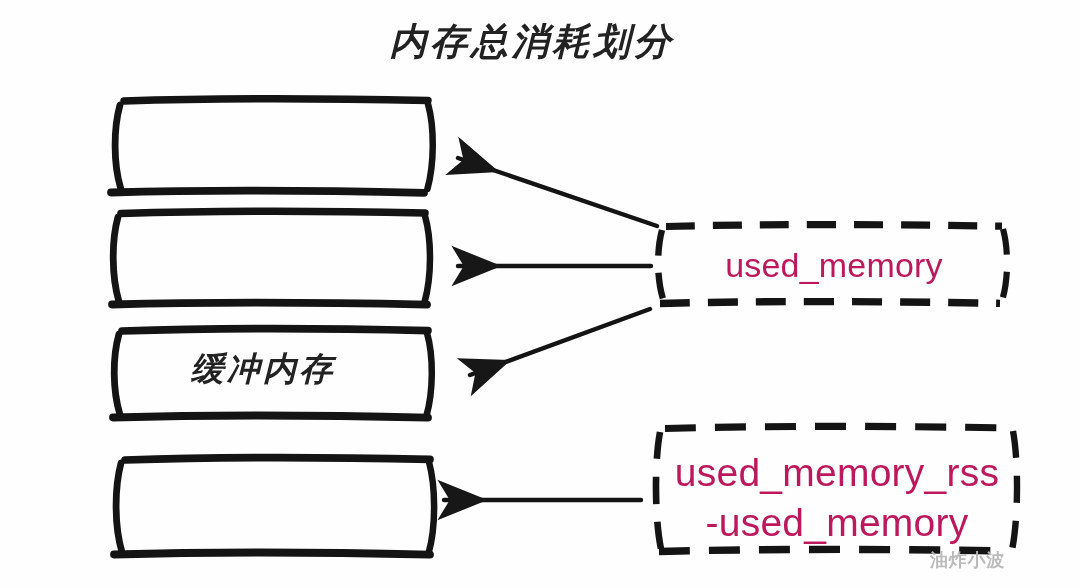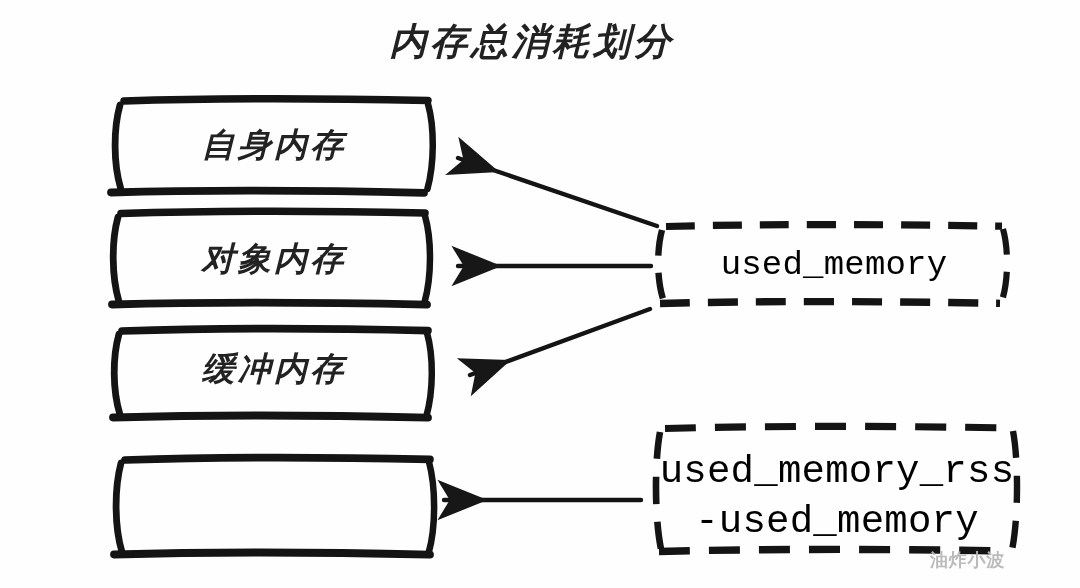--- a/index.html
+++ b/index.html
@@ -49,27 +49,27 @@
     top: 22px;
     width: 1080px;
     font-size: 37px;
     transform: translateX(-8px);
   }
   .box-label {
     font-size: 33px;
   }
   #label-box-0 { left: 124px; top: 127px; width: 300px; }
   #label-box-1 { left: 124px; top: 241px; width: 300px; }
-  #label-box-2 { left: 124px; top: 351px; width: 300px; }
+  #label-box-2 { left: 113px; top: 351px; width: 300px; }
   #label-box-3 { left: 124px; top: 484px; width: 300px; }
 
   .metric {
-    font-family: Liberation Mono, monospace;
+    font-family: Liberation Sans, sans-serif;
     font-size: 34px;
-    color: #000000;
+    color: #be185d;
     letter-spacing: 0.006em;
   }
   #label-metric-0 {
     left: 660px;
     top: 247px;
     width: 348px;
   }
   #label-metric-1 {
     left: 658px;
     top: 448px;
@@ -152,23 +152,21 @@
         <line x1="651" y1="266" x2="458" y2="266"></line>
         <line x1="650" y1="309" x2="470" y2="375"></line>
         <line x1="641" y1="500" x2="444" y2="500"></line>
       </g>
 
     </g>
   </svg>
 
   <div class="txt cn" id="page-title">内存总消耗划分</div>
 
-  <div class="txt cn box-label" id="label-box-0">自身内存</div>
 
-  <div class="txt cn box-label" id="label-box-1">对象内存</div>
 
   <div class="txt cn box-label" id="label-box-2">缓冲内存</div>
 
 
   <div class="txt metric" id="label-metric-0">used_memory</div>
 
   <div class="txt metric" id="label-metric-1">used_memory_rss
 -used_memory</div>
 
   <div id="watermark">油炸小波</div>

